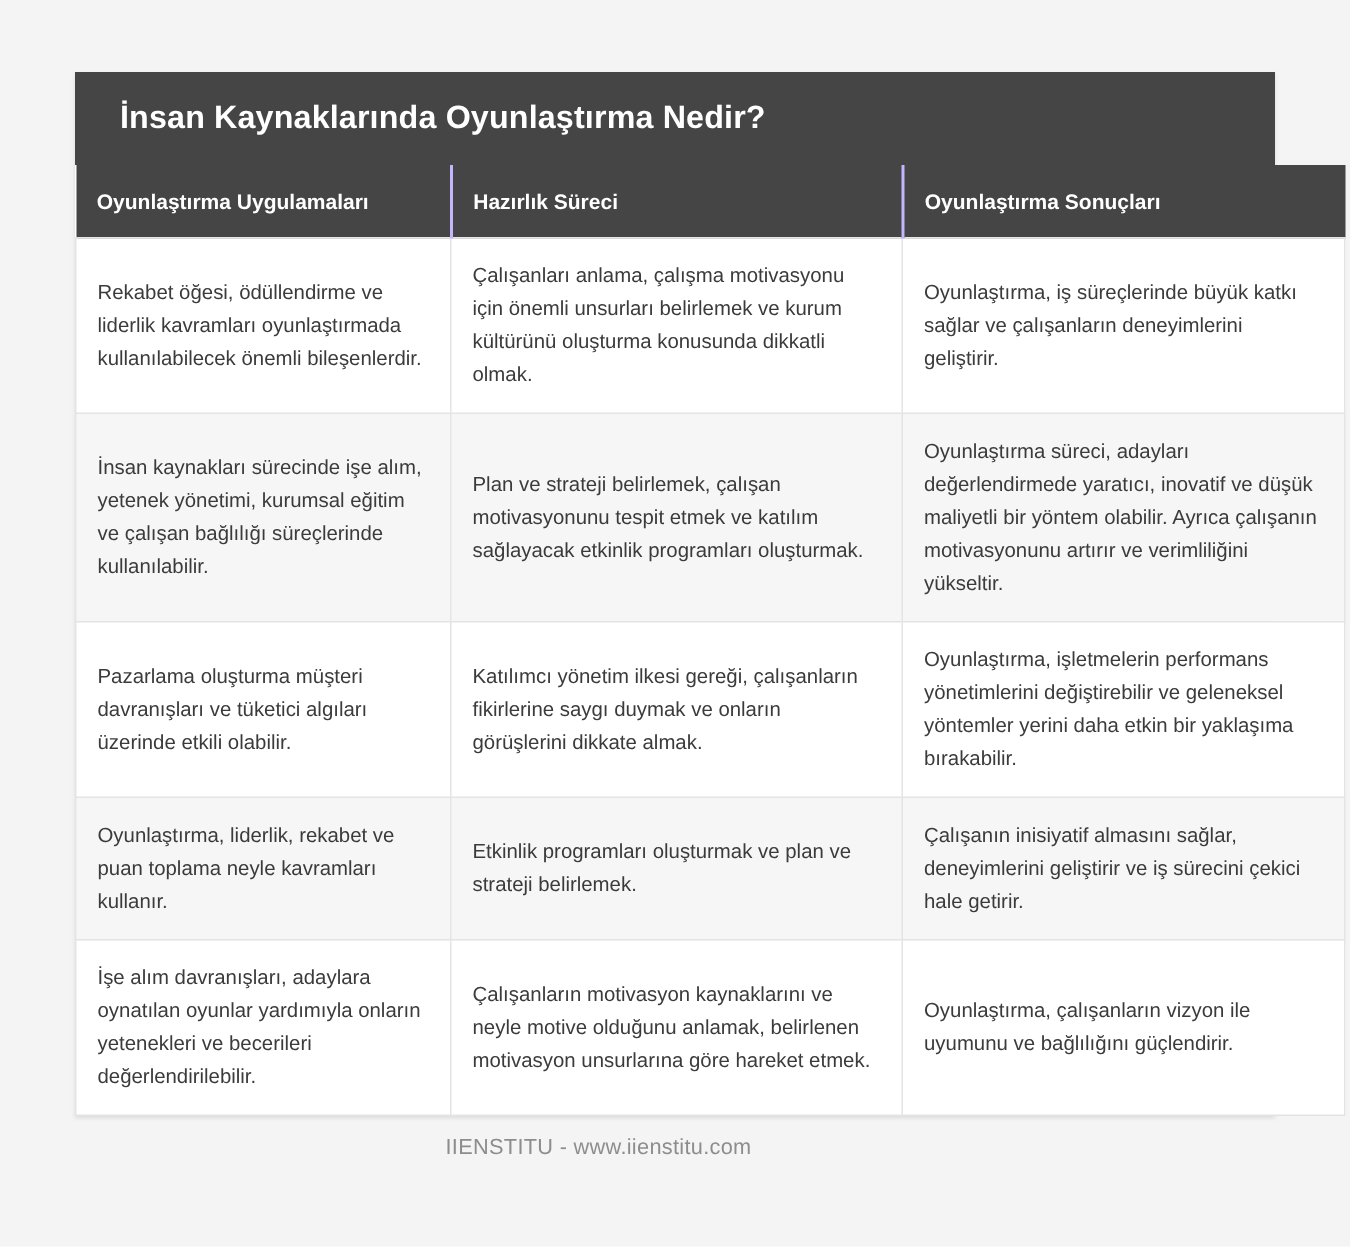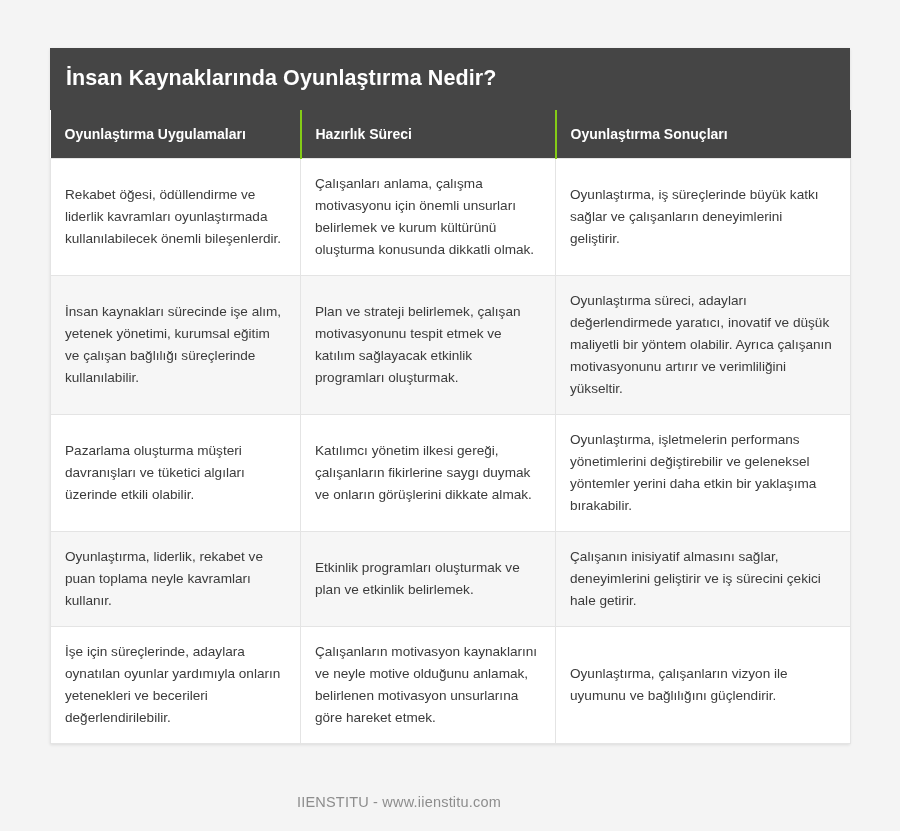--- a/index.html
+++ b/index.html
@@ -33,41 +33,41 @@
   .title-bar {
     background: #454545;
     color: #ffffff;
     height: 62px;
     display: flex;
     align-items: center;
     padding: 0 0 0 16px;
     box-sizing: border-box;
   }
   .title-bar h1 {
-    margin: 0;
+    margin: 14px;
     font-size: 21.5px;
     font-weight: bold;
     letter-spacing: 0.1px;
     line-height: 1.2;
   }
 
   table.grid {
     width: 800px;
     border-collapse: collapse;
     table-layout: fixed;
   }
 
   table.grid thead th {
     background: #454545;
     color: #ffffff;
     font-size: 14px;
     font-weight: bold;
     text-align: left;
     padding: 16px 14px 16px 14px;
-    border-right: 2px solid #84cc16;
+    border-right: 2px solid #c4b5fd;
     vertical-align: middle;
     height: 48px;
     box-sizing: border-box;
   }
   table.grid thead th:last-child { border-right: none; }
 
   table.grid td {
     font-size: 13.6px;
     line-height: 1.62;
     color: #3b3b3b;
@@ -76,27 +76,27 @@
     vertical-align: middle;
     background: #ffffff;
     box-sizing: border-box;
   }
 
   table.grid tbody tr:nth-child(even) td {
     background: #f6f6f6;
   }
 
   .col-1 { width: 250px; }
-  .col-2 { width: 255px; }
+  .col-2 { width: 301px; }
   .col-3 { width: 295px; }
 
   .footer {
     position: absolute;
     left: 0;
-    top: 794px;
+    top: 757px;
     width: 798px;
     text-align: center;
     font-size: 14.5px;
     color: #8d8d8d;
     letter-spacing: 0.2px;
   }
 </style>
 </head>
 <body>
 
@@ -127,25 +127,25 @@
           <td class="col-2">Plan ve strateji belirlemek, çalışan motivasyonunu tespit etmek ve katılım sağlayacak etkinlik programları oluşturmak.</td>
           <td class="col-3">Oyunlaştırma süreci, adayları değerlendirmede yaratıcı, inovatif ve düşük maliyetli bir yöntem olabilir. Ayrıca çalışanın motivasyonunu artırır ve verimliliğini yükseltir.</td>
         </tr>
         <tr>
           <td class="col-1">Pazarlama oluşturma müşteri davranışları ve tüketici algıları üzerinde etkili olabilir.</td>
           <td class="col-2">Katılımcı yönetim ilkesi gereği, çalışanların fikirlerine saygı duymak ve onların görüşlerini dikkate almak.</td>
           <td class="col-3">Oyunlaştırma, işletmelerin performans yönetimlerini değiştirebilir ve geleneksel yöntemler yerini daha etkin bir yaklaşıma bırakabilir.</td>
         </tr>
         <tr>
           <td class="col-1">Oyunlaştırma, liderlik, rekabet ve puan toplama neyle kavramları kullanır.</td>
-          <td class="col-2">Etkinlik programları oluşturmak ve plan ve etkinlik belirlemek.</td>
+          <td class="col-2">Etkinlik programları oluşturmak ve plan ve strateji belirlemek.</td>
           <td class="col-3">Çalışanın inisiyatif almasını sağlar, deneyimlerini geliştirir ve iş sürecini çekici hale getirir.</td>
         </tr>
         <tr>
-          <td class="col-1">İşe için süreçlerinde, adaylara oynatılan oyunlar yardımıyla onların yetenekleri ve becerileri değerlendirilebilir.</td>
+          <td class="col-1">İşe alım davranışları, adaylara oynatılan oyunlar yardımıyla onların yetenekleri ve becerileri değerlendirilebilir.</td>
           <td class="col-2">Çalışanların motivasyon kaynaklarını ve neyle motive olduğunu anlamak, belirlenen motivasyon unsurlarına göre hareket etmek.</td>
           <td class="col-3">Oyunlaştırma, çalışanların vizyon ile uyumunu ve bağlılığını güçlendirir.</td>
         </tr>
       </tbody>
     </table>
 
   </div>
 
   <div class="footer">IIENSTITU - www.iienstitu.com</div>
 

